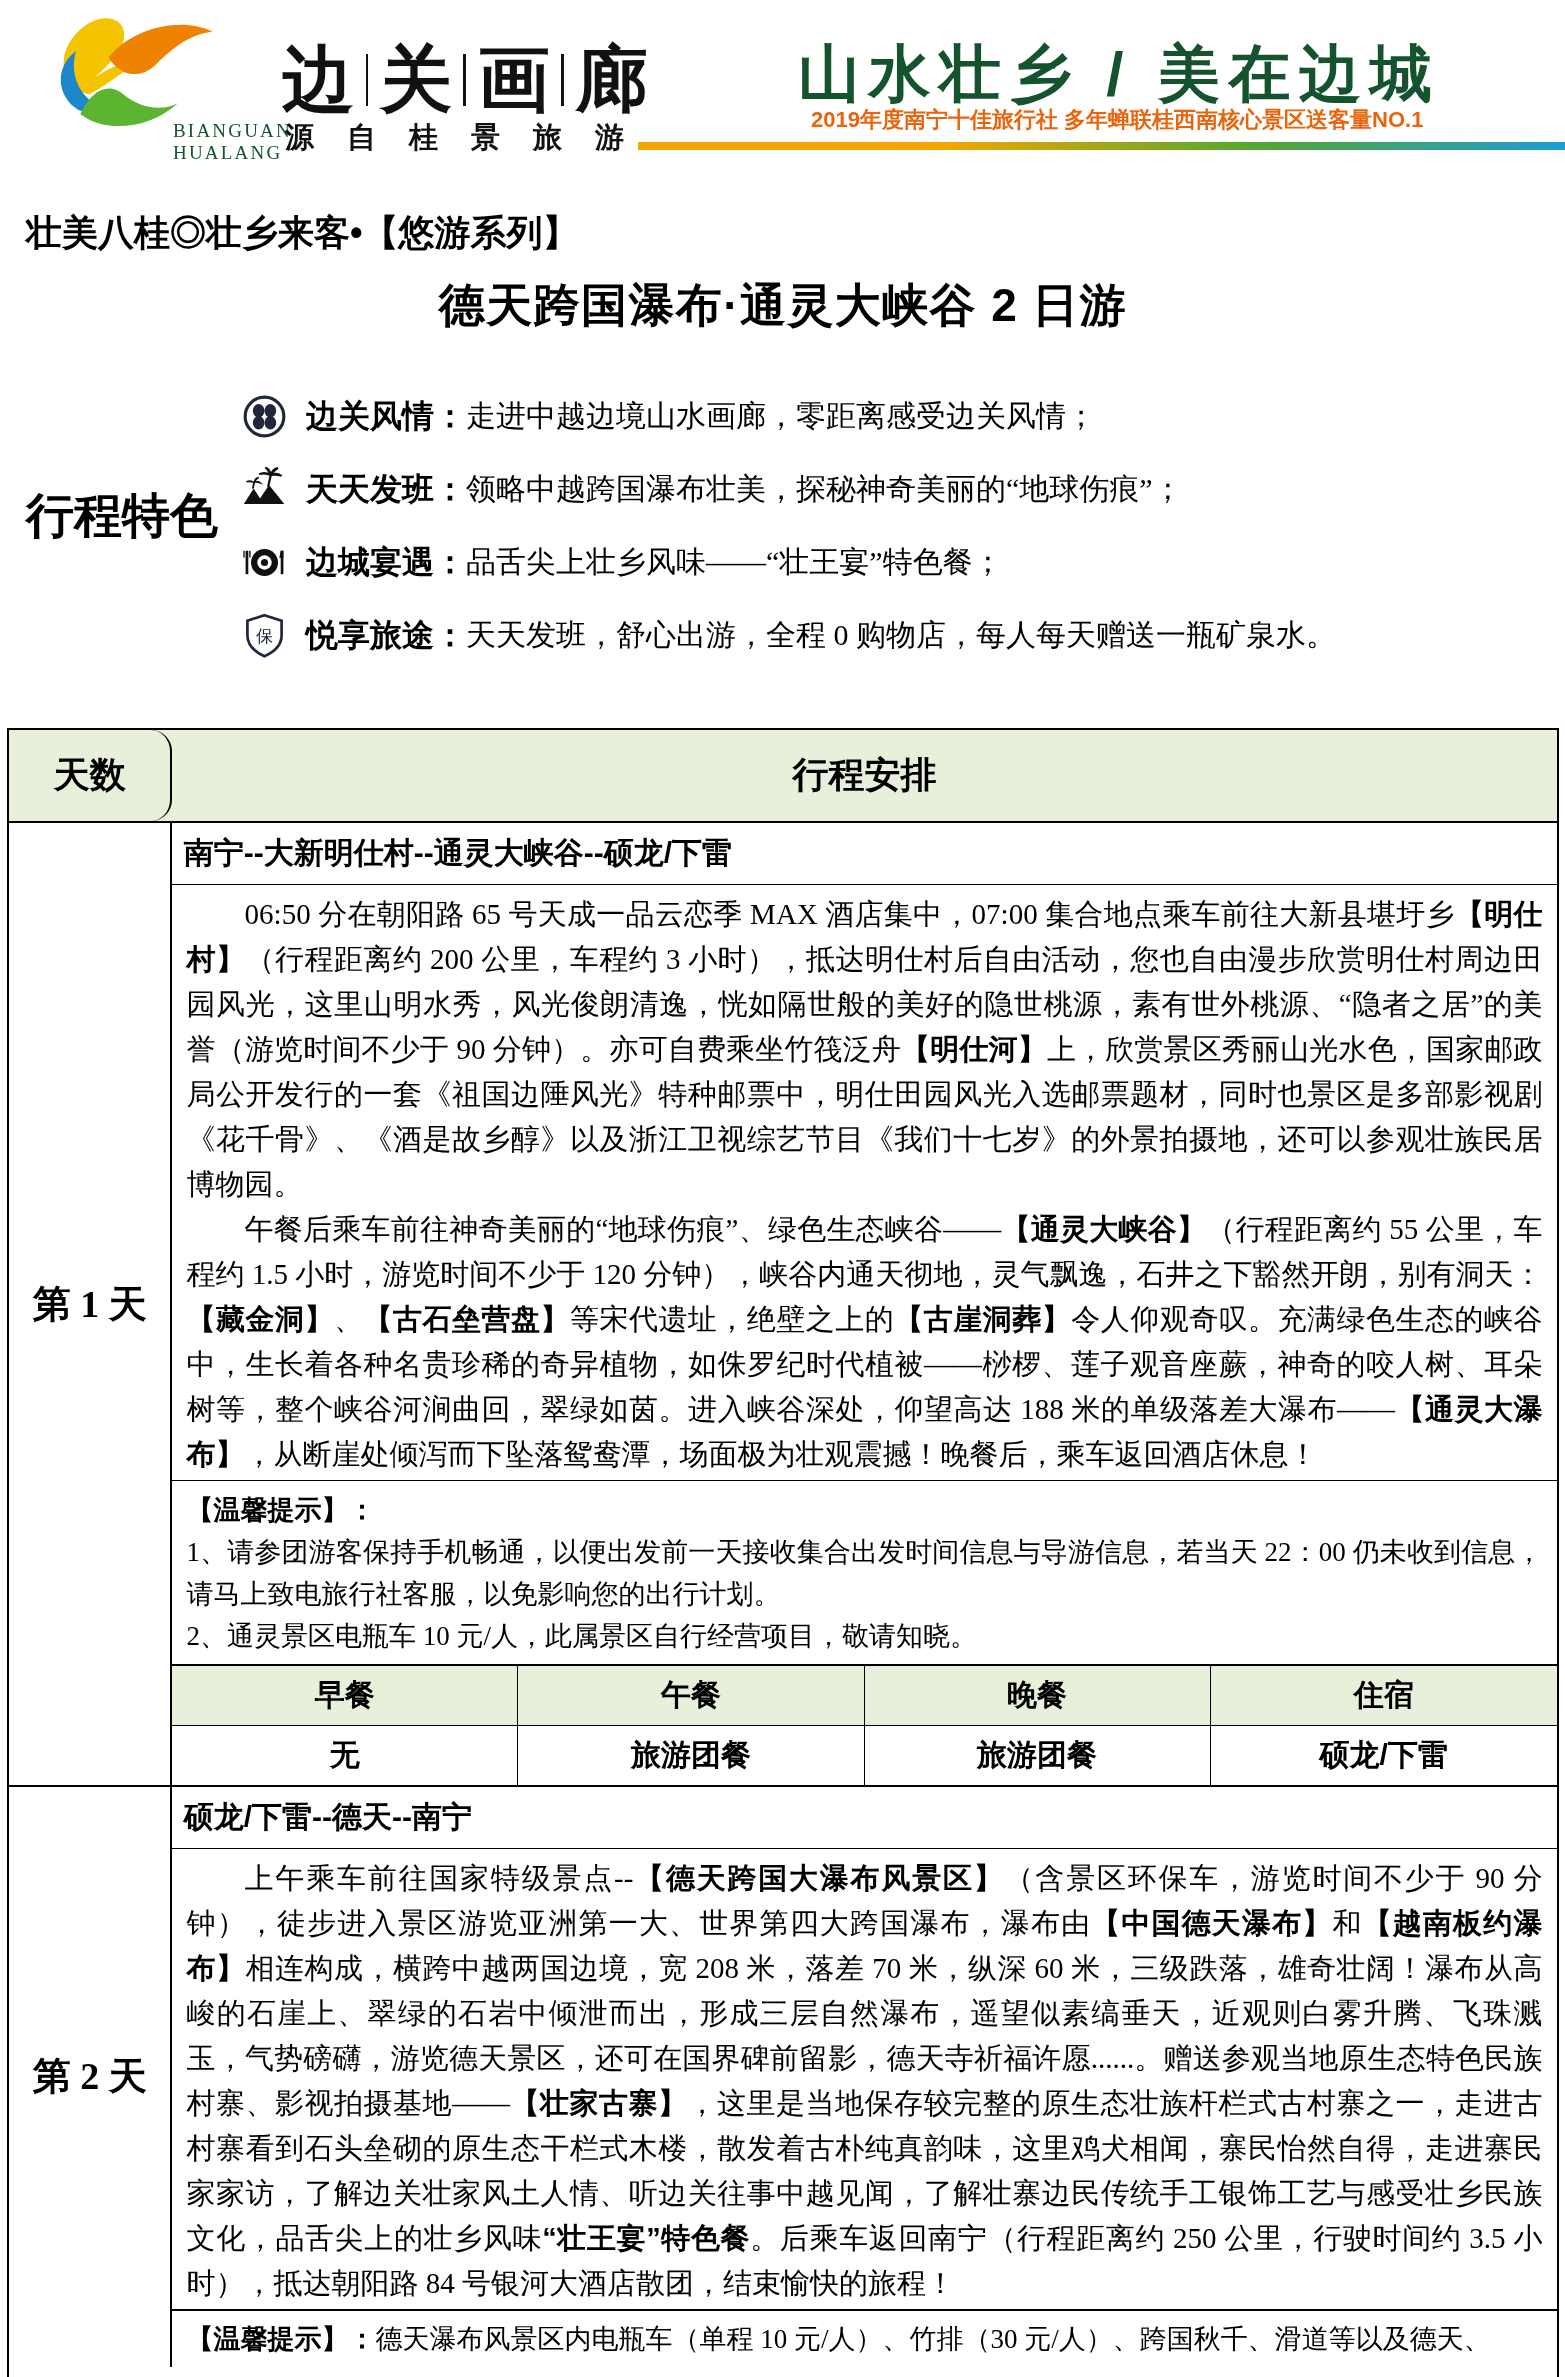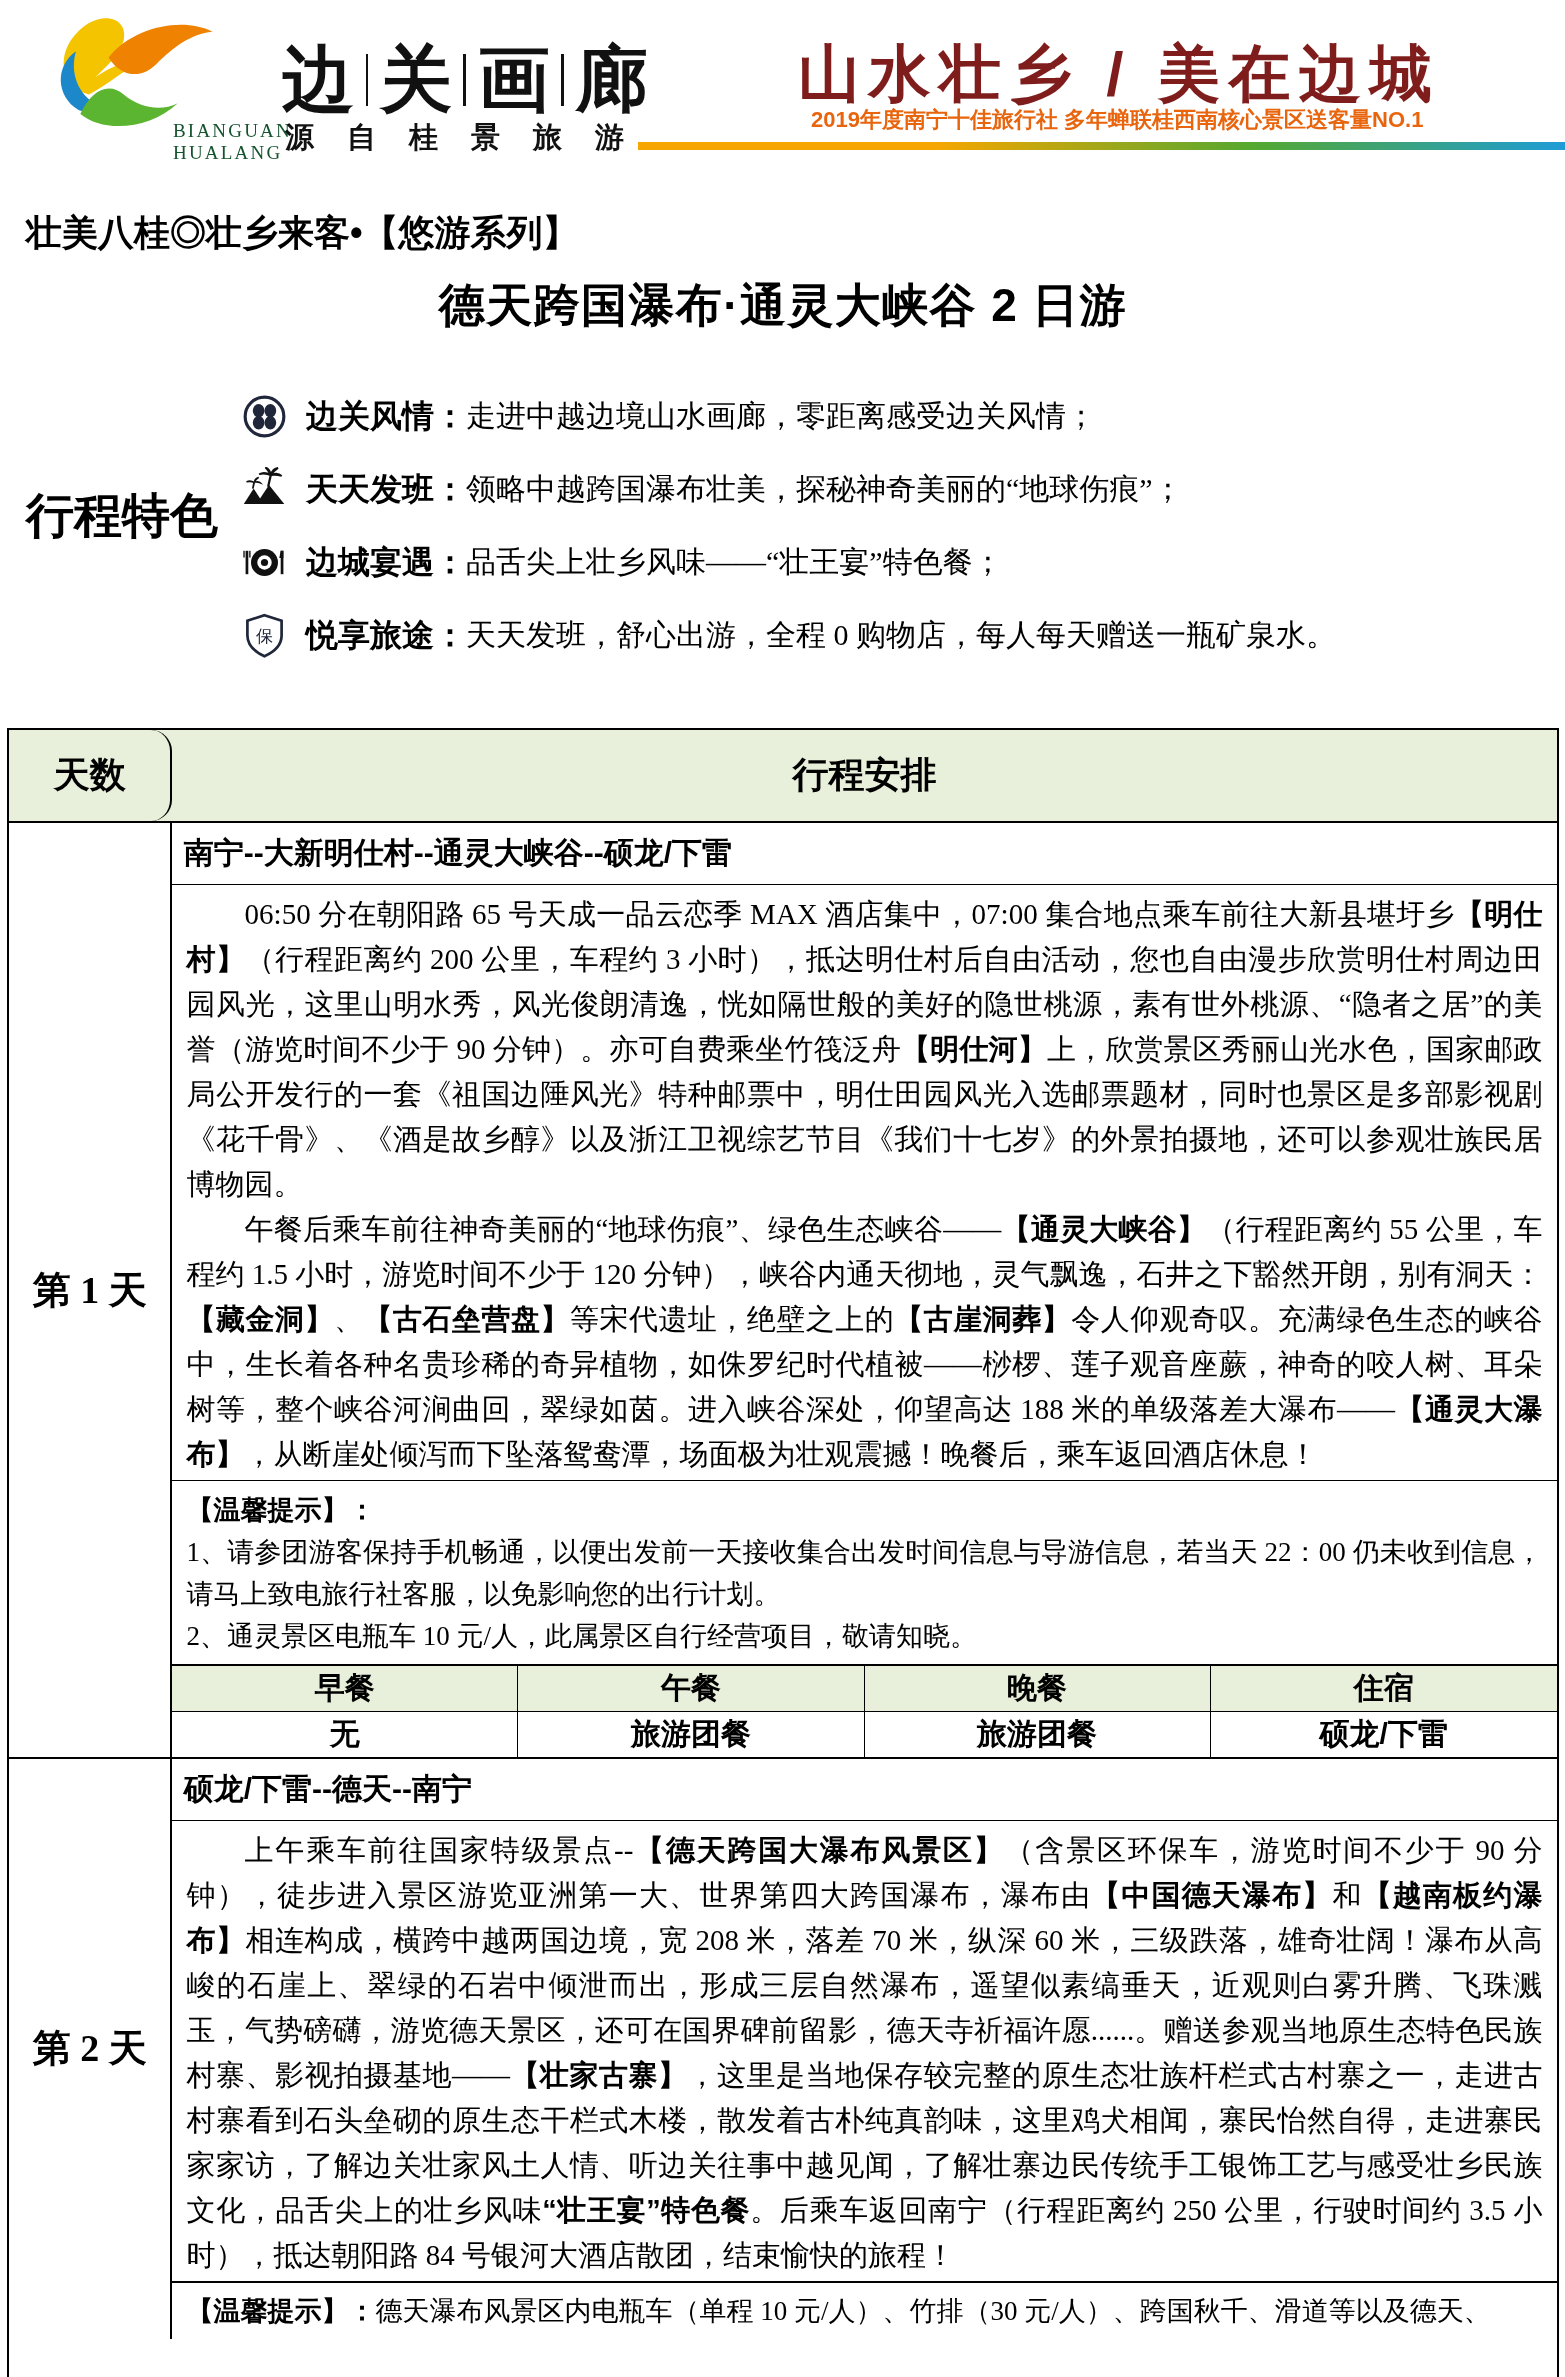--- a/index.html
+++ b/index.html
@@ -13,21 +13,21 @@
   
   .header{position:relative;height:169px;}
   .logo-swirl{position:absolute;left:21.6px;top:10px;width:238px;height:130px;}
   .logo-en{position:absolute;left:173px;top:120px;color:#14532d;font-size:19px;letter-spacing:2.2px;line-height:21.6px;font-family:"Liberation Serif",serif;}
   .logo-cn{position:absolute;left:282px;top:32px;display:flex;align-items:center;
     font-family:"Liberation Sans","DejaVu Sans",sans-serif;font-weight:900;font-size:72px;color:#111;}
   .logo-cn .dv{width:2.9px;height:52px;background:#111;margin:0 11.5px;}
   .logo-sub{position:absolute;left:285px;top:118px;font-family:"Liberation Sans",sans-serif;
     font-weight:700;font-size:29px;letter-spacing:33px;color:#111;white-space:nowrap;}
   .slogan{position:absolute;left:798px;top:32px;font-family:"Liberation Sans",sans-serif;
-    font-weight:900;font-size:62px;letter-spacing:8.6px;white-space:nowrap;color:#7f1d1d;}
+    font-weight:900;font-size:62px;letter-spacing:8.6px;white-space:nowrap;color:#14532d;}
   .tagline{position:absolute;left:811px;top:105px;font-family:"Liberation Sans",sans-serif;
     font-weight:700;font-size:22px;white-space:nowrap;color:var(--tagline_orange,#e8650e);}
   .grad-bar{position:absolute;left:638px;right:0;top:142px;height:8px;
     background:linear-gradient(to right,var(--bar_orange,#f7a600) 0%,var(--bar_orange,#f7a600) 32%,var(--bar_green,#55a82f) 66%,var(--bar_blue,#1e9cd7) 100%);}
 
   
   .series{margin:40px 0 0 26px;font-family:"Liberation Sans",sans-serif;font-weight:bold;font-size:36px;}
   .main-title{margin-top:17.3px;text-align:center;font-family:"Liberation Sans",sans-serif;font-weight:bold;font-size:46px;letter-spacing:1.4px;}
 
   
@@ -52,21 +52,21 @@
     font-weight:bold;font-size:38px;}
   .day-content{min-width:0;}
   .route{height:61px;display:flex;align-items:center;padding-left:11.5px;border-bottom:1.4px solid #000;
     font-family:"Liberation Sans",sans-serif;font-weight:bold;font-size:30px;}
   .paras{padding:7.2px 14.4px 2.9px;font-size:29px;line-height:45px;text-align:justify;}
   .paras p{margin:0;text-indent:2em;}
   .tips{border-top:1.4px solid #000;padding:7.2px 14.4px;font-size:27px;line-height:42px;text-align:justify;}
   .tips p{margin:0;}
   .meals{border-top:2.2px solid #000;}
   .meal-row{display:grid;grid-template-columns:1fr 1fr 1fr 1fr;}
-  .meal-row .mcell{height:45px;display:flex;align-items:center;justify-content:center;
+  .meal-row .mcell{height:59px;display:flex;align-items:center;justify-content:center;
     font-family:"Liberation Sans",sans-serif;font-weight:bold;font-size:30px;border-right:1.4px solid #000;}
   .meal-row .mcell:last-child{border-right:none;}
   .meal-row.mh{background:var(--header_green,#e8efda);border-bottom:1.4px solid #000;}
   .day2-tips{border-top:2.2px solid #000;}
 </style>
 </head>
 <body>
 
 <div class="header">
   <svg class="logo-swirl" viewBox="0 0 200 120">

